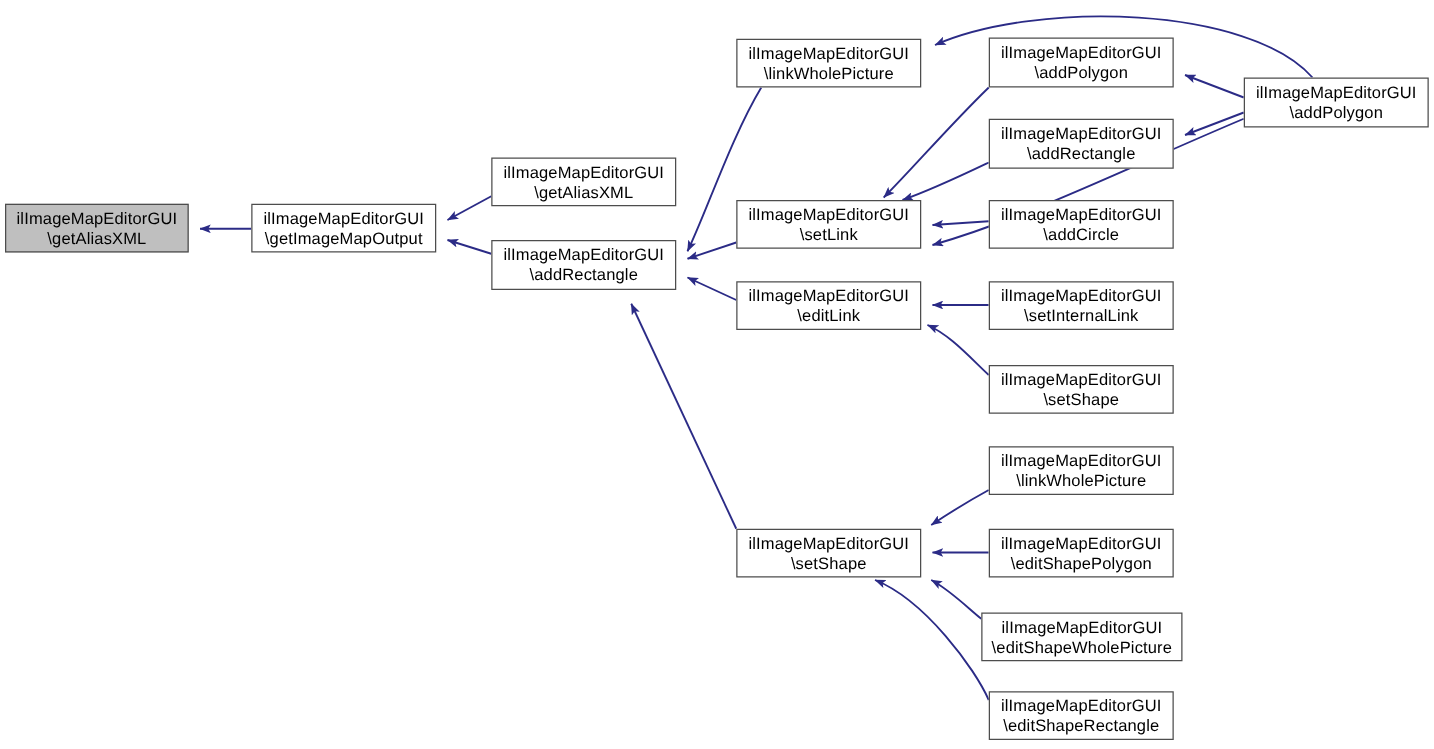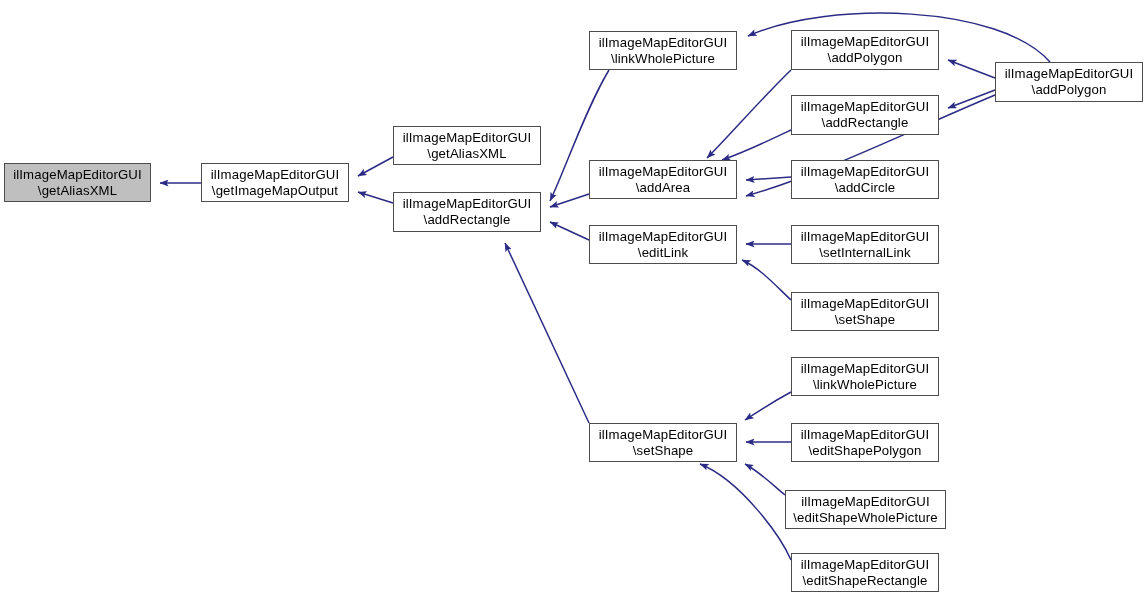--- a/index.html
+++ b/index.html
@@ -97,21 +97,21 @@
       <div class="node" style="left: 393px; top: 192px; width: 148px; height: 40px; background: rgb(255, 255, 255); border-color: rgb(77, 77, 77);">
         <span class="l1">ilImageMapEditorGUI</span>
         <span class="l2">\addRectangle</span>
       </div>
       <div class="node" style="left: 589px; top: 31px; width: 148px; height: 39px; background: rgb(255, 255, 255); border-color: rgb(77, 77, 77);">
         <span class="l1">ilImageMapEditorGUI</span>
         <span class="l2">\linkWholePicture</span>
       </div>
       <div class="node" style="left: 589px; top: 160px; width: 148px; height: 39px; background: rgb(255, 255, 255); border-color: rgb(77, 77, 77);">
         <span class="l1">ilImageMapEditorGUI</span>
-        <span class="l2">\addArea</span>
+        <span class="l2">\setLink</span>
       </div>
       <div class="node" style="left: 589px; top: 225px; width: 148px; height: 39px; background: rgb(255, 255, 255); border-color: rgb(77, 77, 77);">
         <span class="l1">ilImageMapEditorGUI</span>
         <span class="l2">\editLink</span>
       </div>
       <div class="node" style="left: 589px; top: 423px; width: 148px; height: 39px; background: rgb(255, 255, 255); border-color: rgb(77, 77, 77);">
         <span class="l1">ilImageMapEditorGUI</span>
         <span class="l2">\setShape</span>
       </div>
       <div class="node" style="left: 791px; top: 30px; width: 148px; height: 40px; background: rgb(255, 255, 255); border-color: rgb(77, 77, 77);">

